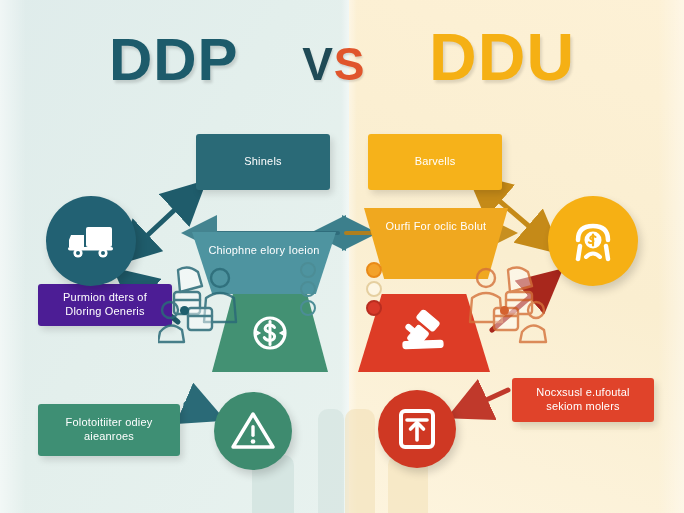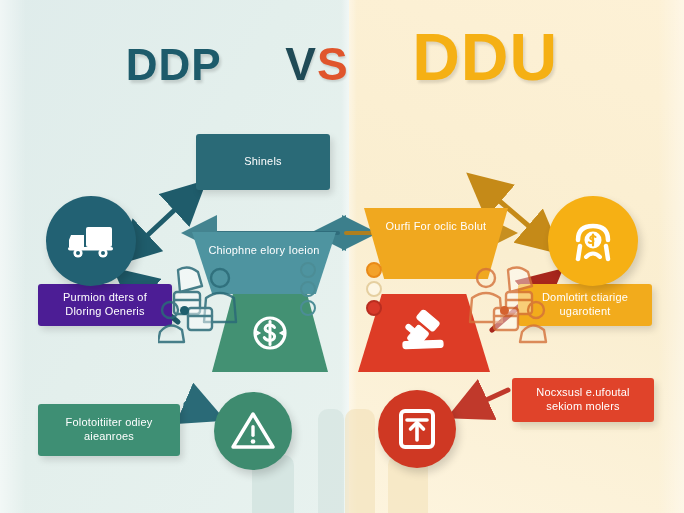--- a/index.html
+++ b/index.html
@@ -74,21 +74,21 @@
     font-size: 64px;
     font-weight: bold;
     letter-spacing: 1px;
     line-height: 1;
     white-space: nowrap;
     user-select: none;
   }
   .t-ddp {
     color: #1d5b6b;
     text-shadow: 2px 3px 3px rgba(0,0,0,.14);
-    font-size: 44px;
+    font-size: 60px;
   }
   .t-vs-v {
     color: #1f4a56;
     font-size: 46px;
     text-shadow: 1px 2px 2px rgba(0,0,0,.12);
   }
   .t-vs-s {
     color: #e0552c;
     font-size: 46px;
     text-shadow: 1px 2px 2px rgba(0,0,0,.12);
@@ -345,41 +345,41 @@
   </div>
 
   <div class="small-dot" id="sd-l"></div>
 
   <div class="dots" id="dots-left">
     <div class="dot dot-ring-teal"></div>
     <div class="dot dot-ring-teal"></div>
     <div class="dot dot-ring-teal"></div>
   </div>
 
+  <div class="node rect" id="n-ddu-head">
+    <span class="label">Barvells</span>
+  </div>
 
   <div class="node trap-down" id="n-ddu-trap">
     <span class="label">Ourfi For oclic Bolut</span>
   </div>
 
   <div class="node trap-up" id="n-ddu-duty">
     <span>
       <svg width="54" height="48" viewBox="0 0 54 48">
         <g fill="#ffffff" stroke="#ffffff" stroke-width="1.2" stroke-linejoin="round">
           <rect x="20" y="6" width="22" height="11" rx="2.5" transform="rotate(40 31 11.5)"></rect>
           <rect x="14" y="18" width="14" height="18" rx="2.5" transform="rotate(40 21 27)"></rect>
           <rect x="6" y="32" width="40" height="7" rx="2.5" transform="rotate(-2 26 35.5)"></rect>
           <rect x="7" y="21" width="22" height="5" rx="2.2" transform="rotate(40 18 23.5)"></rect>
         </g>
       </svg>
     </span>
   </div>
 
-  <div class="node rect" id="n-ddu-box1">
-    <span class="label">Domlotirt ctiarige ugarotient</span>
-  </div>
 
   <div class="node rect" id="n-ddu-box2">
     <span class="label">Nocxsusl e.ufoutal sekiom molers</span>
   </div>
 
   <div class="node circle" id="n-ddu-money">
     <span>
       <svg width="56" height="50" viewBox="0 0 56 50">
         <path d="M13 24 q0 -14 15 -14 q15 0 15 14" fill="none" stroke="#ffffff" stroke-width="4.5" stroke-linecap="round"></path>
         <circle cx="28" cy="24" r="8.5" fill="#ffffff"></circle>

